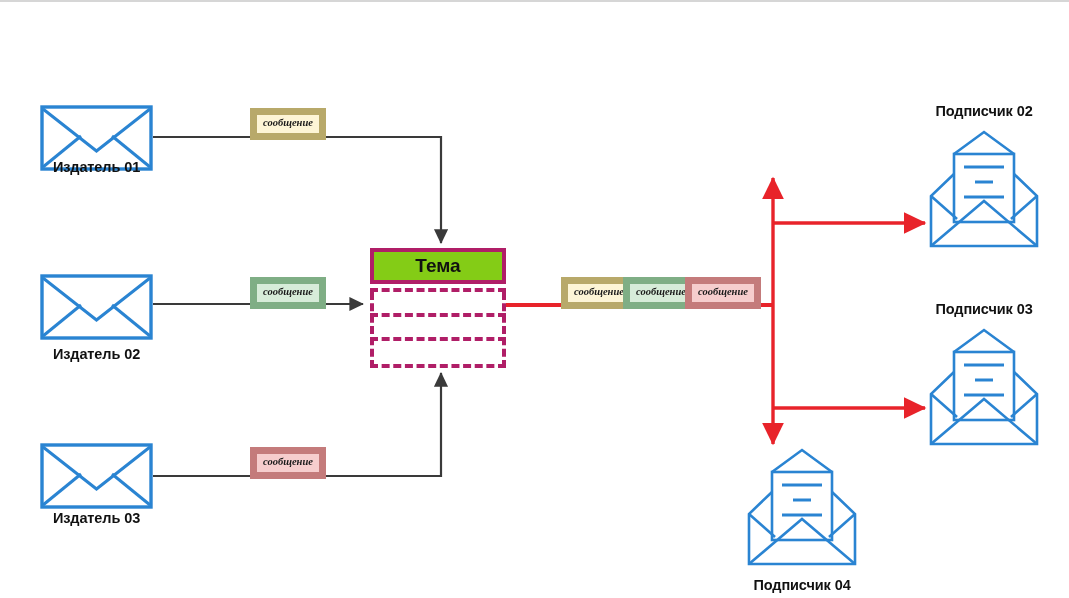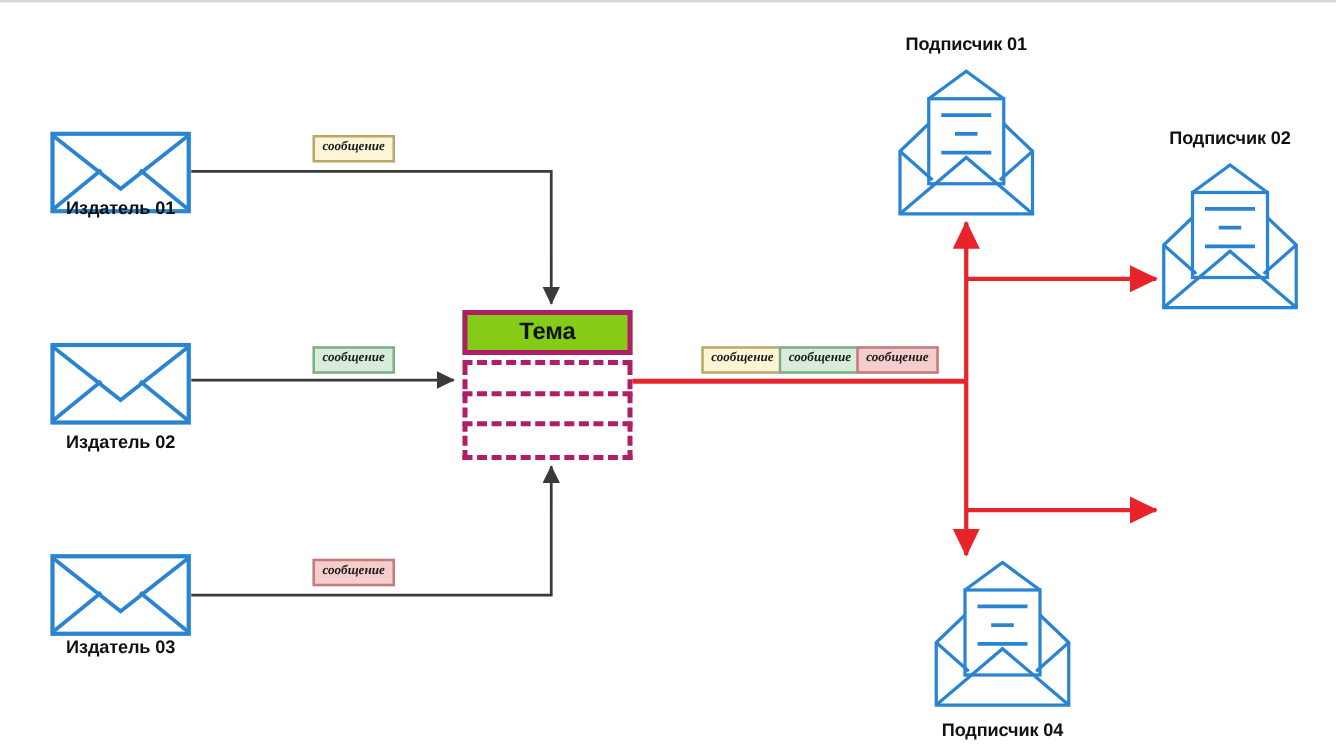--- a/index.html
+++ b/index.html
@@ -86,21 +86,21 @@
     left: -4px;
     right: -4px;
     height: 0;
     border-top: 4px dashed #b01e67;
   }
 
   
   .msg-chip {
     position: absolute;
     box-sizing: border-box;
-    border: 2px solid #22c55e;
+    border: 7px solid #22c55e;
     font-family: "Liberation Serif", serif;
     font-style: italic;
     font-weight: bold;
     font-size: 10.5px;
     color: #1a1a1a;
     padding: 3px 6px 4px 6px;
     line-height: 1;
     white-space: nowrap;
     text-align: center;
   }
@@ -180,50 +180,50 @@
     <div id="topic-queue">
       <div class="queue-divider" style="top:21px;"></div>
       <div class="queue-divider" style="top:45px;"></div>
     </div>
   </div>
 
   <div class="msg-chip msg-yellow" style="left:561px; top:275px;">сообщение</div>
   <div class="msg-chip msg-green" style="left:623px; top:275px;">сообщение</div>
   <div class="msg-chip msg-red" style="left:685px; top:275px;">сообщение</div>
 
-  <div class="node" style="left:716px; top:52px; width:114px; height:120px;">
-    <svg width="114" height="120" viewBox="0 0 114 120">
-      <rect x="27" y="25" width="60" height="68" fill="#ffffff" stroke="#2a84d2" stroke-width="2.6"></rect>
-      <path d="M27,25 L57,3 L87,25" fill="none" stroke="#2a84d2" stroke-width="2.6"></path>
-      <line x1="37" y1="38" x2="77" y2="38" stroke="#2a84d2" stroke-width="3"></line>
-      <line x1="48" y1="53" x2="66" y2="53" stroke="#2a84d2" stroke-width="3"></line>
-      <line x1="37" y1="68" x2="77" y2="68" stroke="#2a84d2" stroke-width="3"></line>
-      <path d="M27,45 L4,67 L4,117 L110,117 L110,67 L87,45" fill="none" stroke="#2a84d2" stroke-width="2.6"></path>
-      <path d="M4,67 L30,90" fill="none" stroke="#2a84d2" stroke-width="2.6"></path>
-      <path d="M110,67 L84,90" fill="none" stroke="#2a84d2" stroke-width="2.6"></path>
-      <path d="M4,117 L57,72 L110,117" fill="none" stroke="#2a84d2" stroke-width="2.6"></path>
-    </svg>
-    <div class="node-label sub-label-top">Подписчик 01</div>
-  </div>
 
   <div class="node" style="left:927px; top:127px; width:114px; height:120px;">
     <svg width="114" height="120" viewBox="0 0 114 120">
       <rect x="27" y="25" width="60" height="68" fill="#ffffff" stroke="#2a84d2" stroke-width="2.6"></rect>
       <path d="M27,25 L57,3 L87,25" fill="none" stroke="#2a84d2" stroke-width="2.6"></path>
       <line x1="37" y1="38" x2="77" y2="38" stroke="#2a84d2" stroke-width="3"></line>
       <line x1="48" y1="53" x2="66" y2="53" stroke="#2a84d2" stroke-width="3"></line>
       <line x1="37" y1="68" x2="77" y2="68" stroke="#2a84d2" stroke-width="3"></line>
       <path d="M27,45 L4,67 L4,117 L110,117 L110,67 L87,45" fill="none" stroke="#2a84d2" stroke-width="2.6"></path>
       <path d="M4,67 L30,90" fill="none" stroke="#2a84d2" stroke-width="2.6"></path>
       <path d="M110,67 L84,90" fill="none" stroke="#2a84d2" stroke-width="2.6"></path>
       <path d="M4,117 L57,72 L110,117" fill="none" stroke="#2a84d2" stroke-width="2.6"></path>
     </svg>
     <div class="node-label sub-label-top">Подписчик 02</div>
   </div>
 
+  <div class="node" style="left:927px; top:325px; width:114px; height:120px;">
+    <svg width="114" height="120" viewBox="0 0 114 120">
+      <rect x="27" y="25" width="60" height="68" fill="#ffffff" stroke="#2a84d2" stroke-width="2.6"></rect>
+      <path d="M27,25 L57,3 L87,25" fill="none" stroke="#2a84d2" stroke-width="2.6"></path>
+      <line x1="37" y1="38" x2="77" y2="38" stroke="#2a84d2" stroke-width="3"></line>
+      <line x1="48" y1="53" x2="66" y2="53" stroke="#2a84d2" stroke-width="3"></line>
+      <line x1="37" y1="68" x2="77" y2="68" stroke="#2a84d2" stroke-width="3"></line>
+      <path d="M27,45 L4,67 L4,117 L110,117 L110,67 L87,45" fill="none" stroke="#2a84d2" stroke-width="2.6"></path>
+      <path d="M4,67 L30,90" fill="none" stroke="#2a84d2" stroke-width="2.6"></path>
+      <path d="M110,67 L84,90" fill="none" stroke="#2a84d2" stroke-width="2.6"></path>
+      <path d="M4,117 L57,72 L110,117" fill="none" stroke="#2a84d2" stroke-width="2.6"></path>
+    </svg>
+    <div class="node-label sub-label-top">Подписчик 03</div>
+  </div>
 
   <div class="node" style="left:745px; top:445px; width:114px; height:120px;">
     <svg width="114" height="120" viewBox="0 0 114 120">
       <rect x="27" y="25" width="60" height="68" fill="#ffffff" stroke="#2a84d2" stroke-width="2.6"></rect>
       <path d="M27,25 L57,3 L87,25" fill="none" stroke="#2a84d2" stroke-width="2.6"></path>
       <line x1="37" y1="38" x2="77" y2="38" stroke="#2a84d2" stroke-width="3"></line>
       <line x1="48" y1="53" x2="66" y2="53" stroke="#2a84d2" stroke-width="3"></line>
       <line x1="37" y1="68" x2="77" y2="68" stroke="#2a84d2" stroke-width="3"></line>
       <path d="M27,45 L4,67 L4,117 L110,117 L110,67 L87,45" fill="none" stroke="#2a84d2" stroke-width="2.6"></path>
       <path d="M4,67 L30,90" fill="none" stroke="#2a84d2" stroke-width="2.6"></path>

